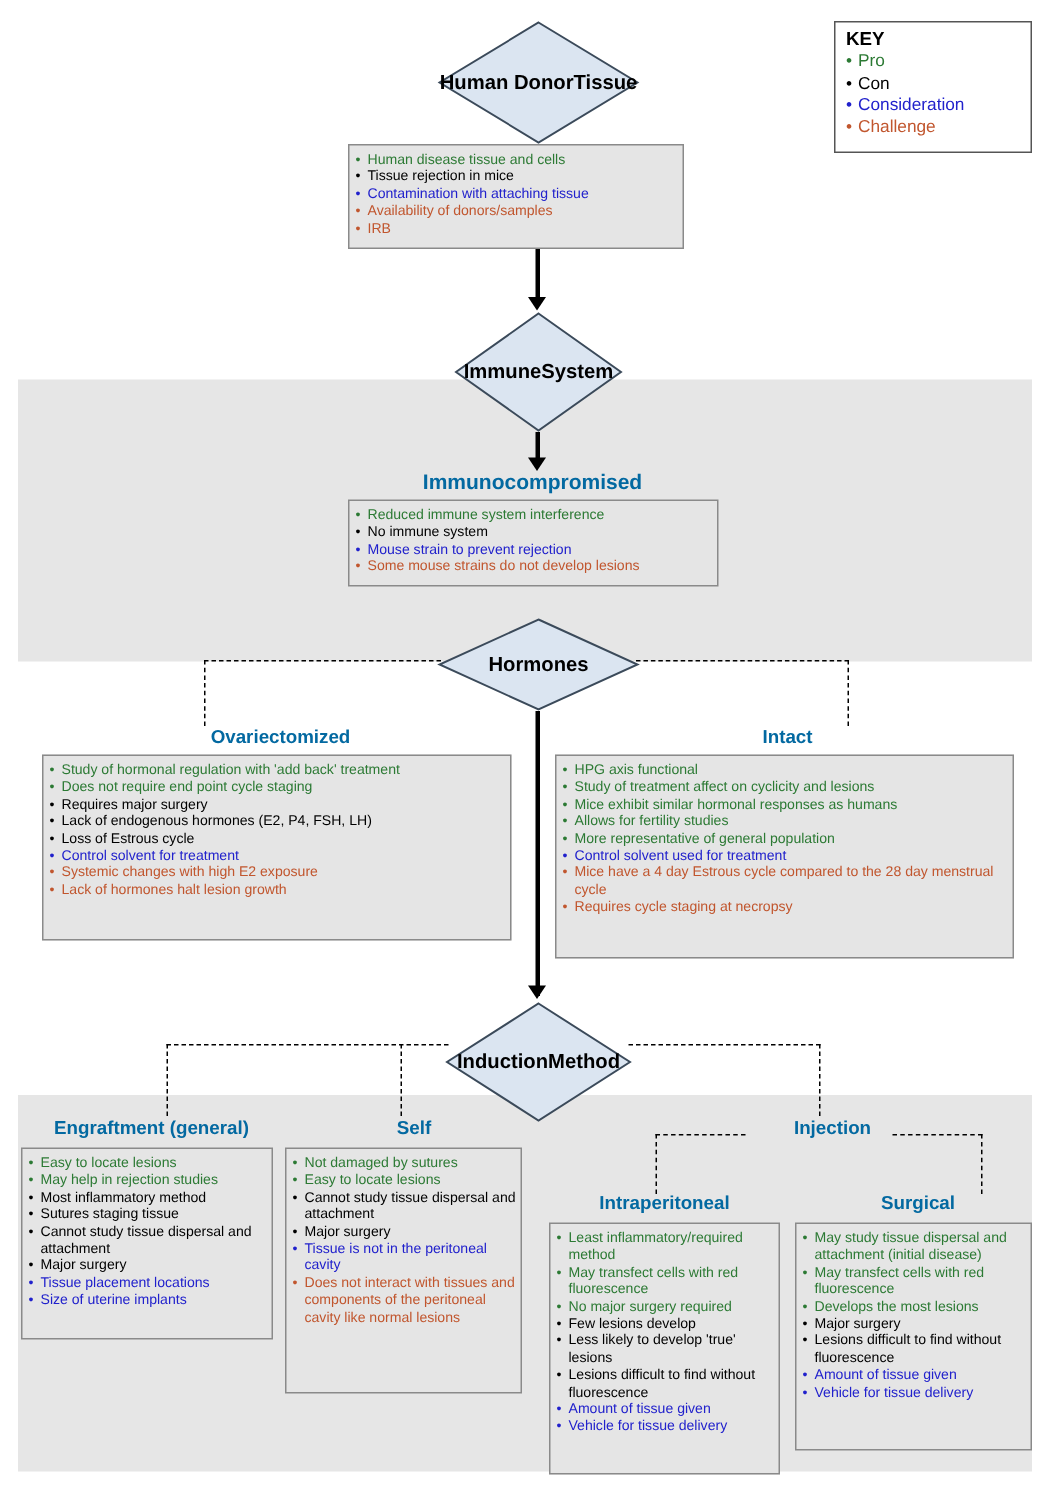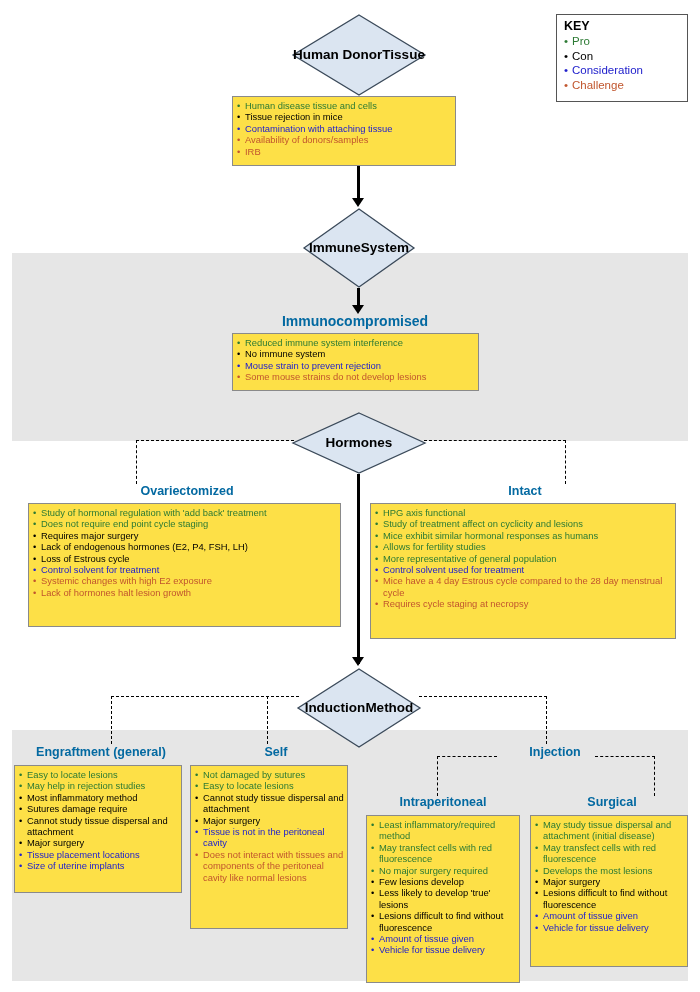--- a/index.html
+++ b/index.html
@@ -42,21 +42,21 @@
     color:#000;pointer-events:none;
   }
   #dia-donor{left:292px;top:14px;width:134px;height:82px;}
   #dia-immune{left:303px;top:208px;width:112px;height:80px;}
   #dia-hormones{left:292px;top:412px;width:134px;height:62px;}
   #dia-induction{left:297px;top:668px;width:124px;height:80px;}
 
   
   .listbox{
     position:absolute;box-sizing:border-box;
-    background:#fde047;border:1.3px solid #8a8a8a;
+    background:#e5e5e5;border:1.3px solid #8a8a8a;
     padding:3px 0 3px 4px;
   }
   .listbox ul{list-style:none;margin:0;padding:0;}
   .listbox li{
     font-size:9.4px;line-height:11.4px;
     padding-left:8px;position:relative;
     white-space:normal;
   }
   .listbox li:before{
     content:"\2022";position:absolute;left:0;top:0;
@@ -260,21 +260,21 @@
         <li class="consideration">Control solvent used for treatment</li>
         <li class="challenge">Mice have a 4 day Estrous cycle compared to the 28 day menstrual cycle</li>
         <li class="challenge">Requires cycle staging at necropsy</li>
       </ul>
   </div>
   <div class="listbox" id="box-engraftment">
     <ul>
         <li class="pro">Easy to locate lesions</li>
         <li class="pro">May help in rejection studies</li>
         <li class="con">Most inflammatory method</li>
-        <li class="con">Sutures damage require</li>
+        <li class="con">Sutures staging tissue</li>
         <li class="con">Cannot study tissue dispersal and attachment</li>
         <li class="con">Major surgery</li>
         <li class="consideration">Tissue placement locations</li>
         <li class="consideration">Size of uterine implants</li>
       </ul>
   </div>
   <div class="listbox" id="box-self">
     <ul>
         <li class="pro">Not damaged by sutures</li>
         <li class="pro">Easy to locate lesions</li>

